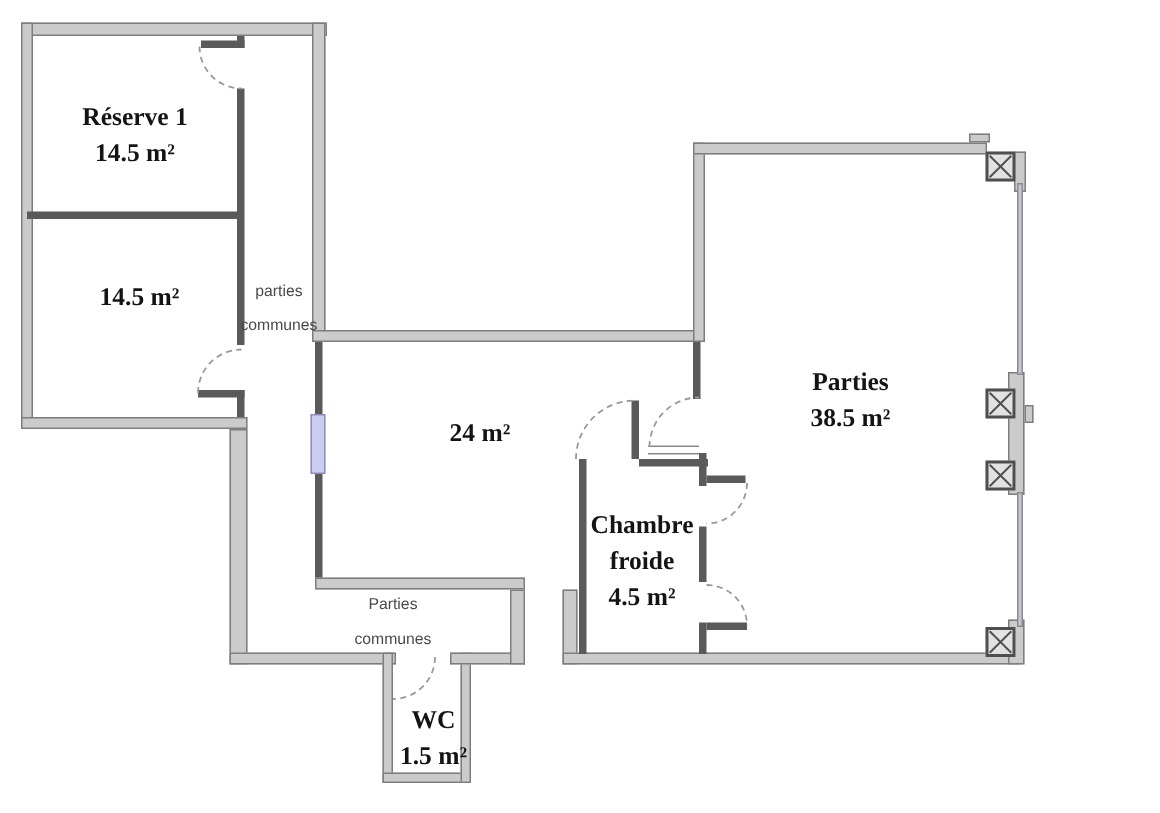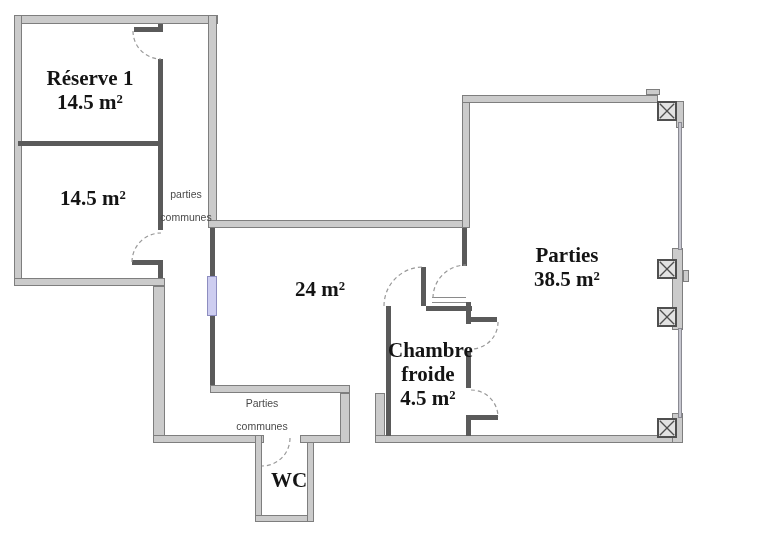--- a/index.html
+++ b/index.html
@@ -6,21 +6,21 @@
   #plan{position:relative;width:773px;height:542px;background:#ffffff;overflow:hidden;
         font-family:"Liberation Serif",serif;}
   .wall{position:absolute;background:#cbcbcb;border:1px solid #7e7e7e;box-sizing:border-box;}
   .iw{position:absolute;background:#5a5a5a;}
   .glz{position:absolute;background:#c6c6cf;border:1px solid #8a8a92;box-sizing:border-box;}
   .window{position:absolute;background:#cdcdf0;border:1px solid #8d8dc0;box-sizing:border-box;}
   .threshold{position:absolute;border-top:1px solid #8a8a8a;border-bottom:1px solid #8a8a8a;box-sizing:border-box;}
   .col{position:absolute;width:20px;height:20px;background:#e2e2e2;border:2px solid #4f4f4f;box-sizing:border-box;}
   .col svg{display:block;width:100%;height:100%;}
   .col line{stroke:#4f4f4f;stroke-width:1.6;}
-  .room-label{position:absolute;text-align:center;font-weight:bold;font-size:21px;
+  .room-label{position:absolute;text-align:center;font-weight:bold;font-size:17px;
               line-height:24px;color:#141414;}
   .corr-label{position:absolute;text-align:center;font-family:"Liberation Sans",sans-serif;
               font-size:10.5px;line-height:23px;color:#4a4a4a;}
   #arcs{position:absolute;left:0;top:0;width:773px;height:542px;pointer-events:none;}
   #arcs path{fill:none;stroke:#999999;stroke-width:1.2;stroke-dasharray:4 3;}
 </style>
 </head>
 <body>
 
 <div id="plan">
@@ -135,15 +135,16 @@
     <div>38.5 m²</div>
   </div>
 
   <div class="corr-label" style="left:222px;top:392px;width:80px;">
     <div>Parties</div>
     <div>communes</div>
   </div>
 
   <div class="room-label" style="left:249px;top:468px;width:80px;">
     <div>WC</div>
+    <div>1.5 m²</div>
   </div>
 
 </div>
 
 </body></html>

